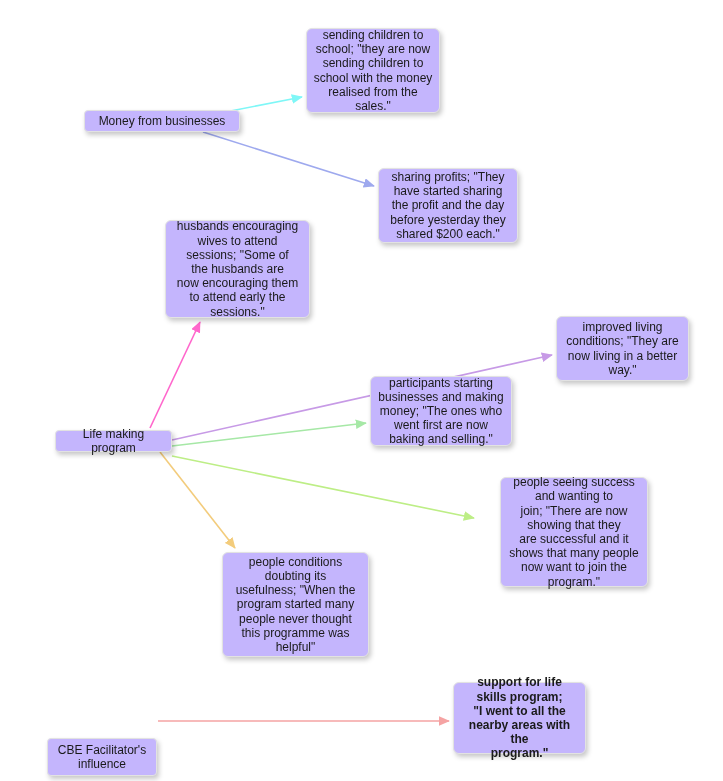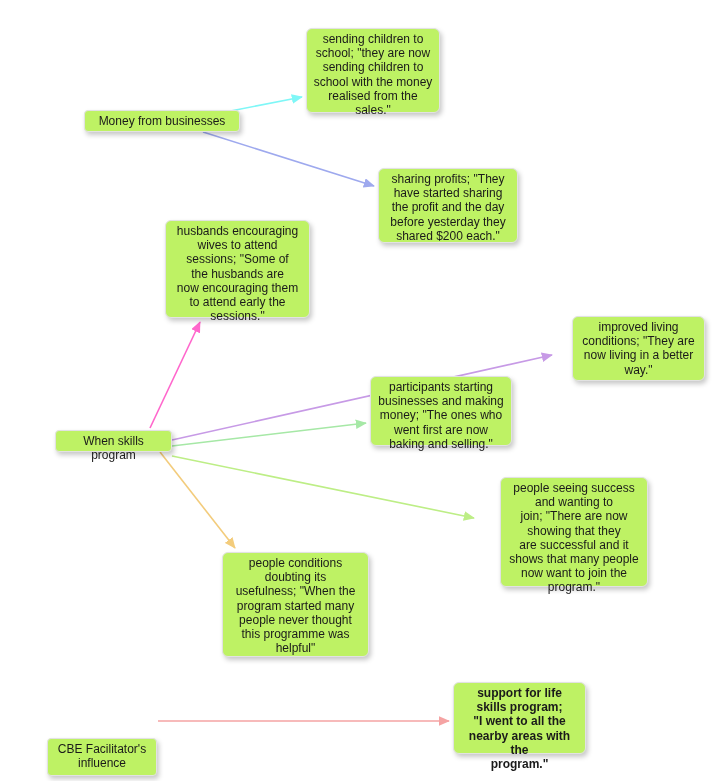--- a/index.html
+++ b/index.html
@@ -24,31 +24,31 @@
     top: 0;
     width: 723px;
     height: 781px;
     z-index: 1;
     pointer-events: none;
   }
   .node {
     position: absolute;
     z-index: 2;
     box-sizing: border-box;
-    background: #bef264;
+    background: #c4b5fd;
     border: 1px solid #e2e2e2;
     border-radius: 6px;
     box-shadow: 2px 3px 5px rgba(0,0,0,0.22);
     color: #1a1a1a;
     font-family: "Liberation Sans", sans-serif;
     font-size: 12px;
     line-height: 14.2px;
     text-align: center;
     display: flex;
-    align-items: flex-start;
+    align-items: center;
     justify-content: center;
     padding: 3px 5px;
     white-space: pre-line;
   }
   .node.small {
     border-radius: 4px;
   }
 </style>
 </head>
 <body>
@@ -105,30 +105,30 @@
 the profit and the day
 before yesterday they
 shared $200 each."</span></div>
       <div class="node" style="left: 165px; top: 220px; width: 145px; height: 98px; font-size: 12px;"><span>husbands encouraging
 wives to attend
 sessions; "Some of
 the husbands are
 now encouraging them
 to attend early the
 sessions."</span></div>
-      <div class="node" style="left: 572px; top: 316px; width: 133px; height: 65px; font-size: 12px;"><span>improved living
+      <div class="node" style="left: 556px; top: 316px; width: 133px; height: 65px; font-size: 12px;"><span>improved living
 conditions; "They are
 now living in a better
 way."</span></div>
       <div class="node" style="left: 370px; top: 376px; width: 142px; height: 70px; font-size: 12px;"><span>participants starting
 businesses and making
 money; "The ones who
 went first are now
 baking and selling."</span></div>
-      <div class="node small" style="left: 55px; top: 430px; width: 117px; height: 22px; font-size: 12px;"><span>When skills program</span></div>
+      <div class="node small" style="left: 55px; top: 430px; width: 117px; height: 22px; font-size: 12px;"><span>Life making program</span></div>
       <div class="node" style="left: 478px; top: 477px; width: 148px; height: 110px; font-size: 12px; margin-left: 22px;"><span>people seeing success
 and wanting to
 join; "There are now
 showing that they
 are successful and it
 shows that many people
 now want to join the
 program."</span></div>
       <div class="node" style="left: 222px; top: 552px; width: 147px; height: 105px; font-size: 12px;"><span>people conditions
 doubting its

